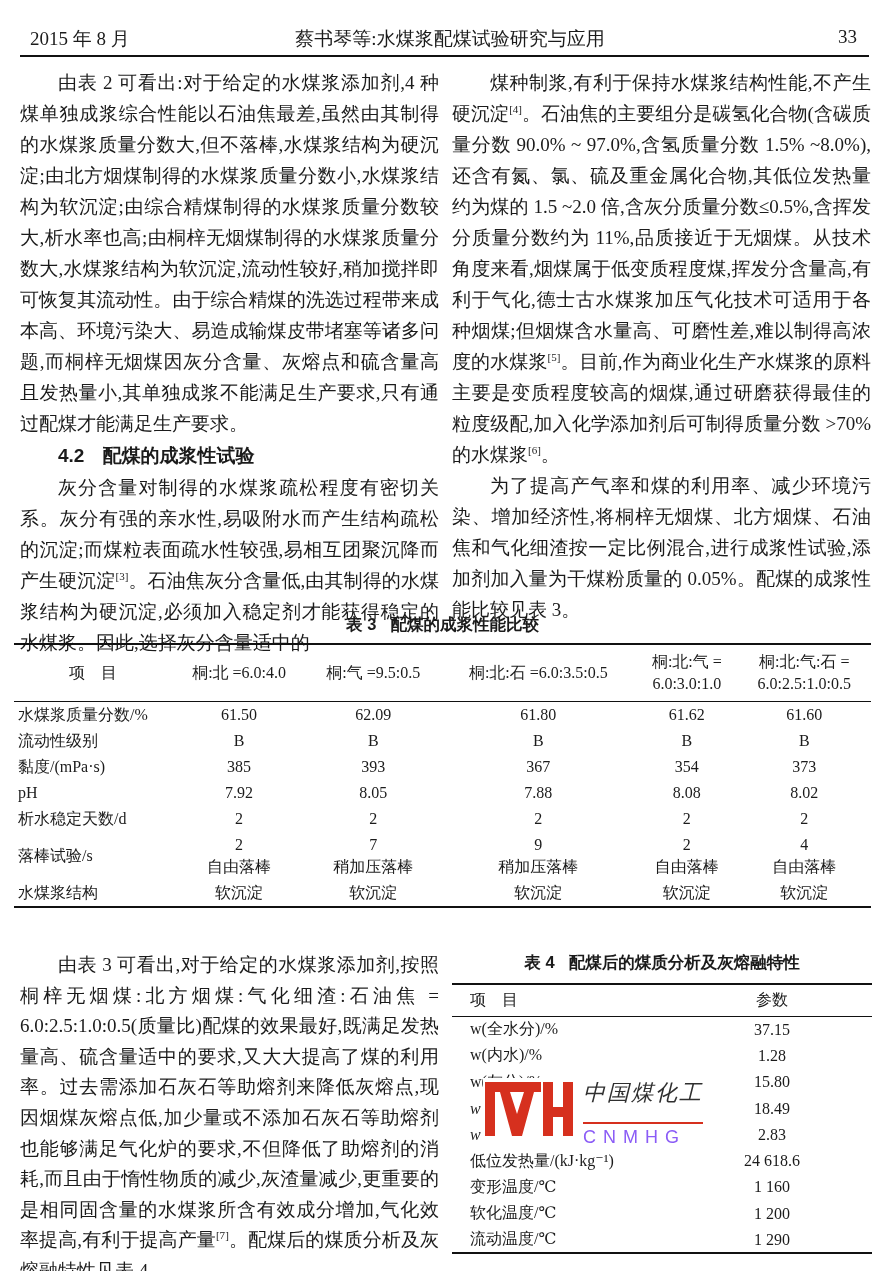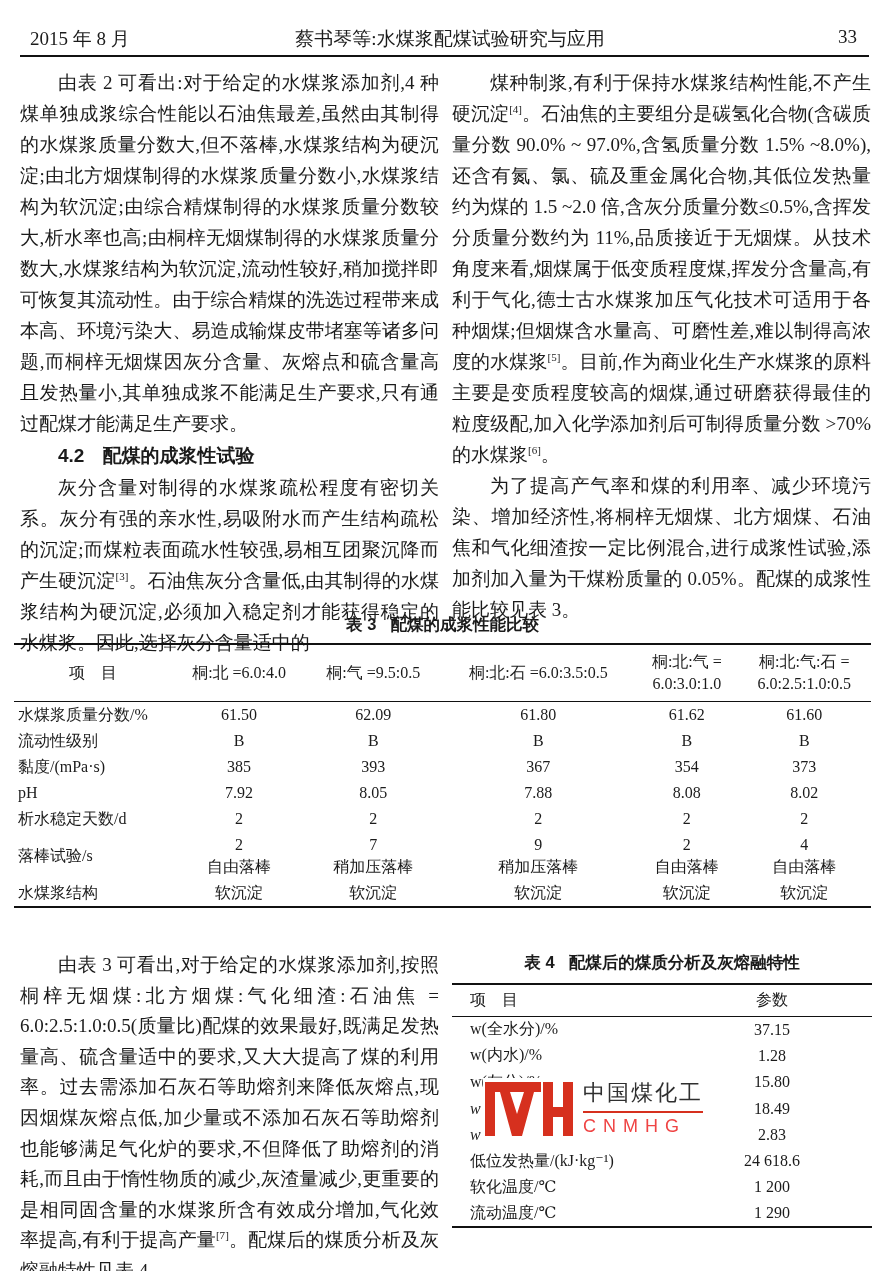--- a/index.html
+++ b/index.html
@@ -49,22 +49,22 @@
   .t4 td { height:26.3px; padding:0; }
   .t4 .lbl { text-align:left; padding-left:18px; width:220px; }
   .t4 .val { text-align:center; width:200px; }
   .t4 .frag { font-style:italic; }
   
   .wm { position:absolute; left:483px; top:1078px; width:230px; height:64px; display:flex;
         align-items:flex-start; background:#ffffff; }
   .wm-logo { flex:0 0 auto; }
   .wm-text { margin-left:8px; font-family:"Liberation Sans","DejaVu Sans",sans-serif; }
   .wm-name { font-size:22px; letter-spacing:2px; color:#2f2f2f;
-             border-bottom:2.5px solid #d6301e; padding-bottom:3px; }
-  .wm-sub { font-size:18px; letter-spacing:7px; color:#ef4444; margin-top:3px; }
+             border-bottom:2.5px solid #d6301e; padding-bottom:14px;font-style:italic; }
+  .wm-sub { font-size:18px; letter-spacing:7px; color:#8b5cf6; margin-top:3px; }
 </style>
 </head>
 <body>
 
 <div class="page">
 
   <div class="hdr-date">2015 年 8 月</div>
   <div class="hdr-title">蔡书琴等:水煤浆配煤试验研究与应用</div>
   <div class="hdr-page">33</div>
   <div class="hdr-rule"></div>
@@ -199,20 +199,24 @@
             <td class="lbl frag">w</td>
             <td class="val">18.49</td>
           </tr>
         <tr>
             <td class="lbl frag">w</td>
             <td class="val">2.83</td>
           </tr>
         <tr>
             <td class="lbl">低位发热量/(kJ·kg⁻¹)</td>
             <td class="val">24 618.6</td>
+          </tr>
+        <tr>
+            <td class="lbl">变形温度/℃</td>
+            <td class="val">1 160</td>
           </tr>
         <tr>
             <td class="lbl">软化温度/℃</td>
             <td class="val">1 200</td>
           </tr>
         <tr>
             <td class="lbl">流动温度/℃</td>
             <td class="val">1 290</td>
           </tr>
       </tbody>

